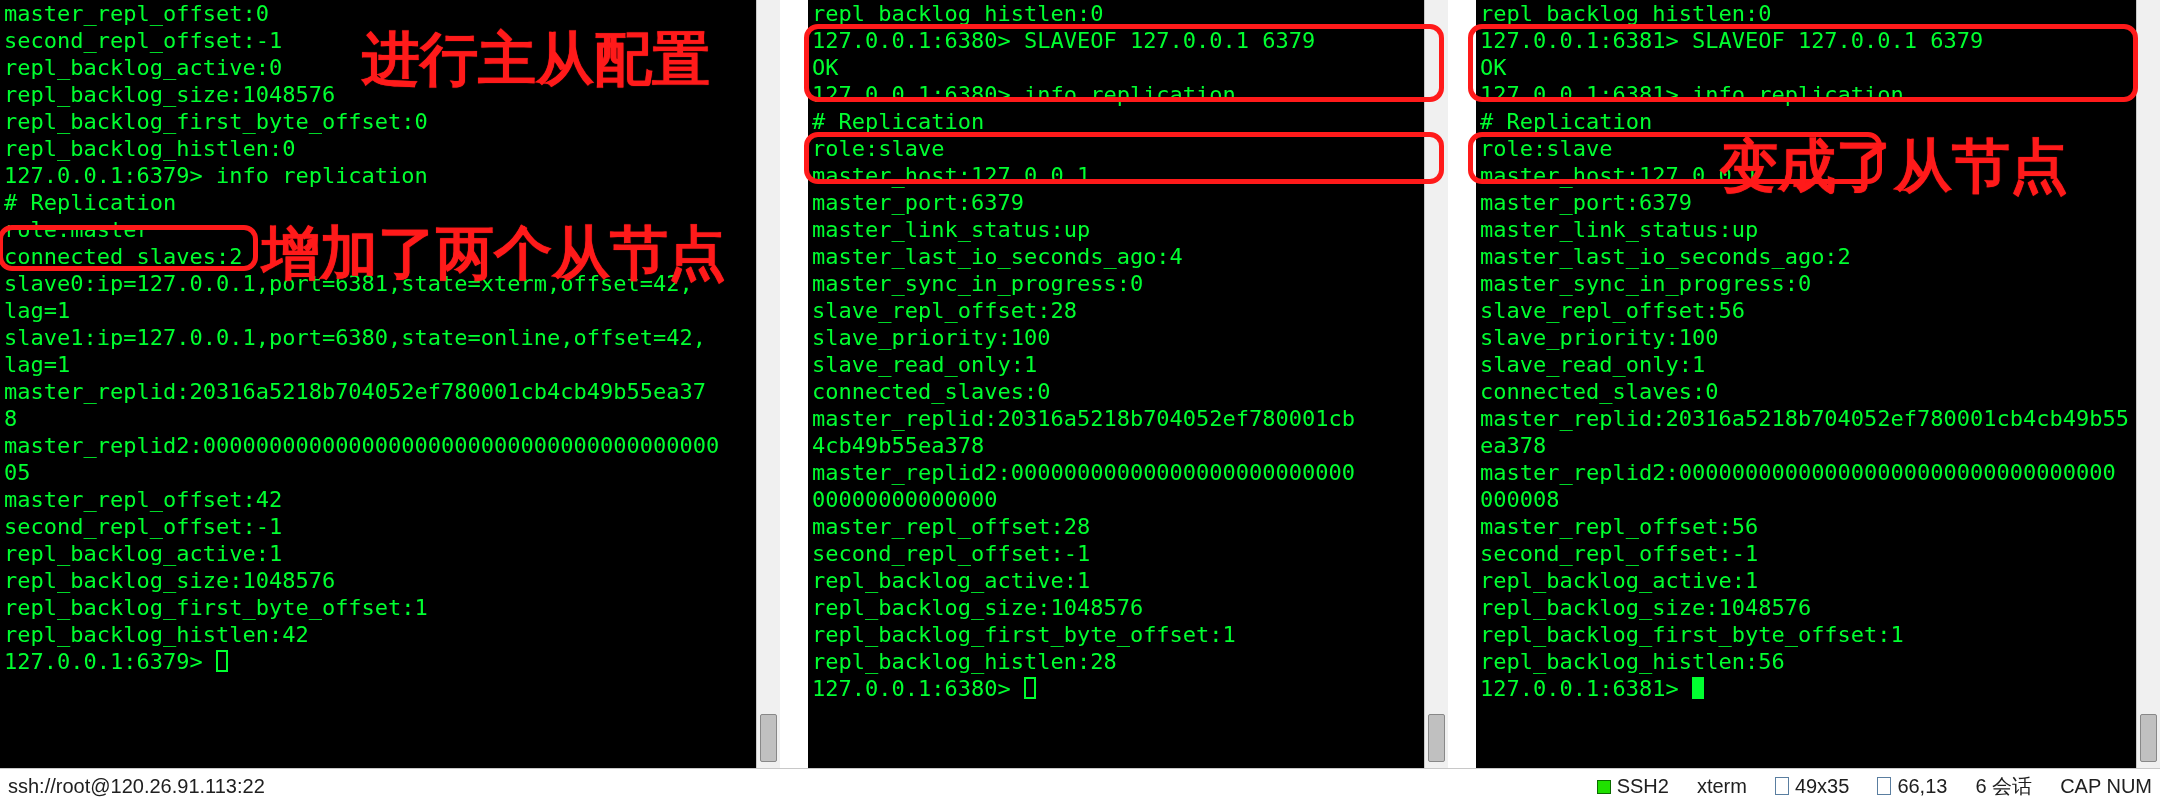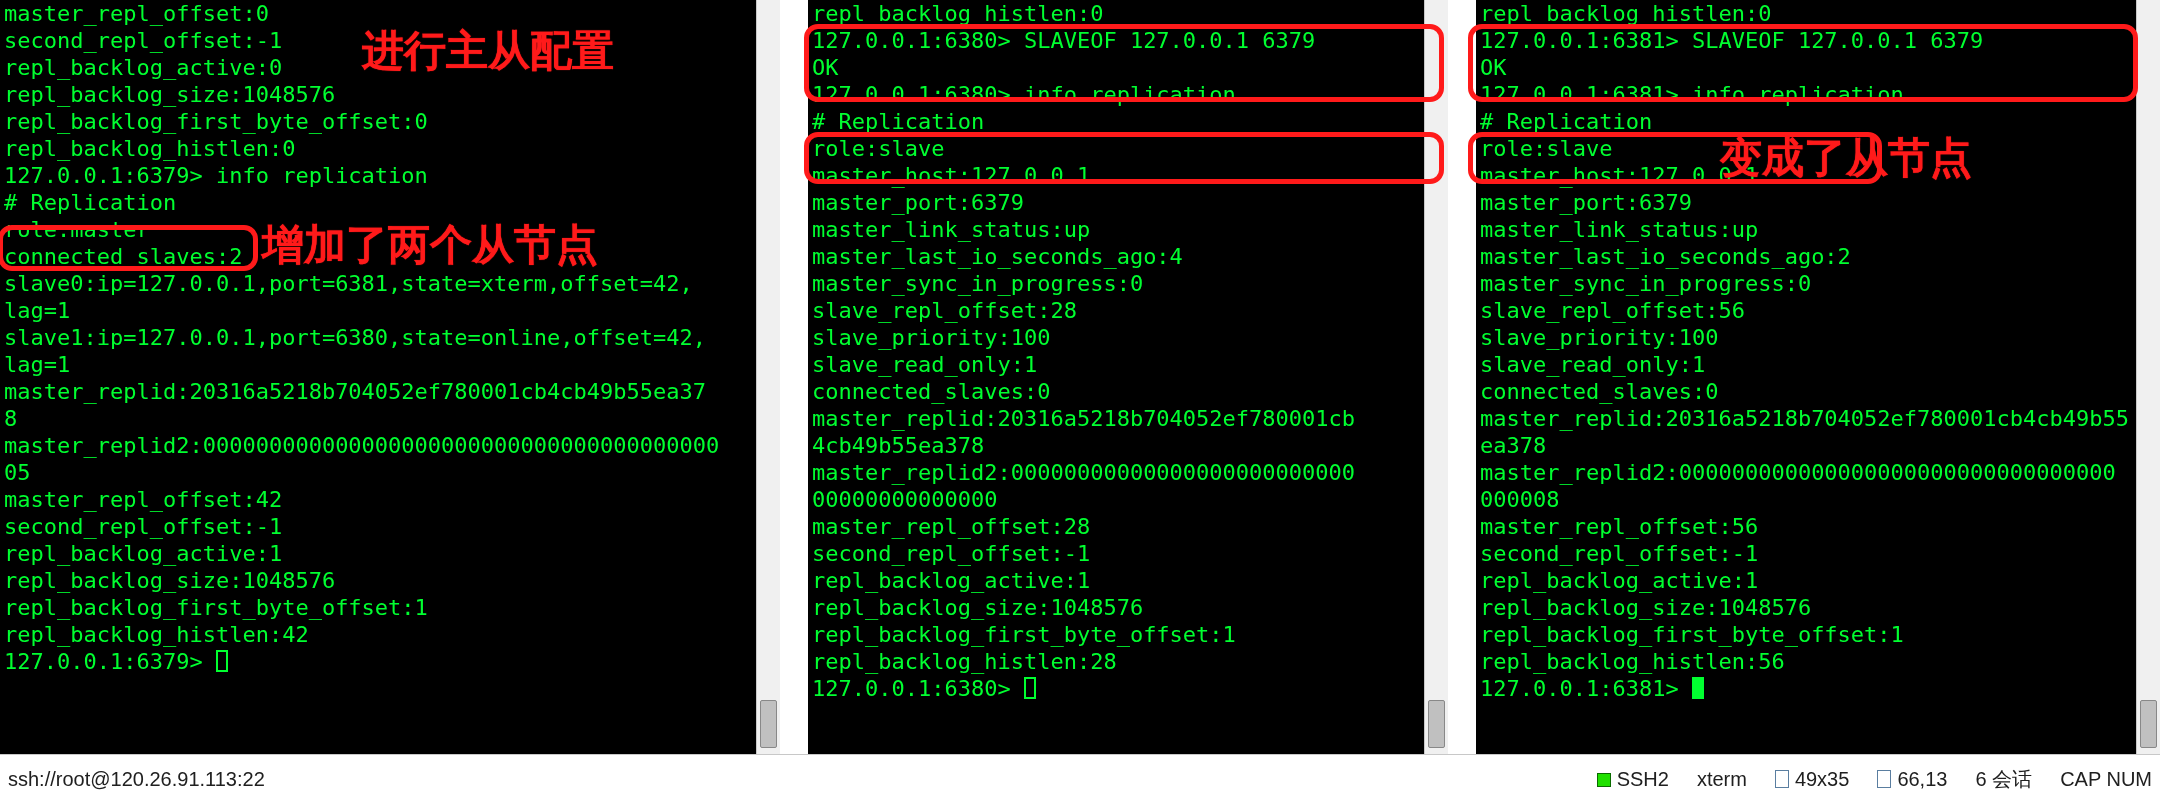--- a/index.html
+++ b/index.html
@@ -67,34 +67,34 @@
     border: none;
     height: 22px;
   }
   
   .anno, .anno-box {
     position: absolute;
     color: #ff1a1a;
     pointer-events: none;
   }
   .anno {
-    font-family: Liberation Serif, serif;
+    font-family: Liberation Sans, sans-serif;
     font-weight: 600;
-    font-size: 42px;
+    font-size: 58px;
     line-height: 1;
     text-shadow: 0 0 1px #ff1a1a;
   }
   .anno-box {
     border: 5px solid #ff1a1a;
     border-radius: 14px;
     background: transparent;
   }
   
   .statusbar {
-    height: 48px;
+    height: 34px;
     background: #ffffff;
     border-top: 1px solid #c8c8c8;
     display: flex;
     flex-direction: row;
     align-items: center;
     font: 20px/1 "Segoe UI","Arial",sans-serif;
     color: #202020;
     padding: 0 8px;
     gap: 28px;
     white-space: nowrap;

